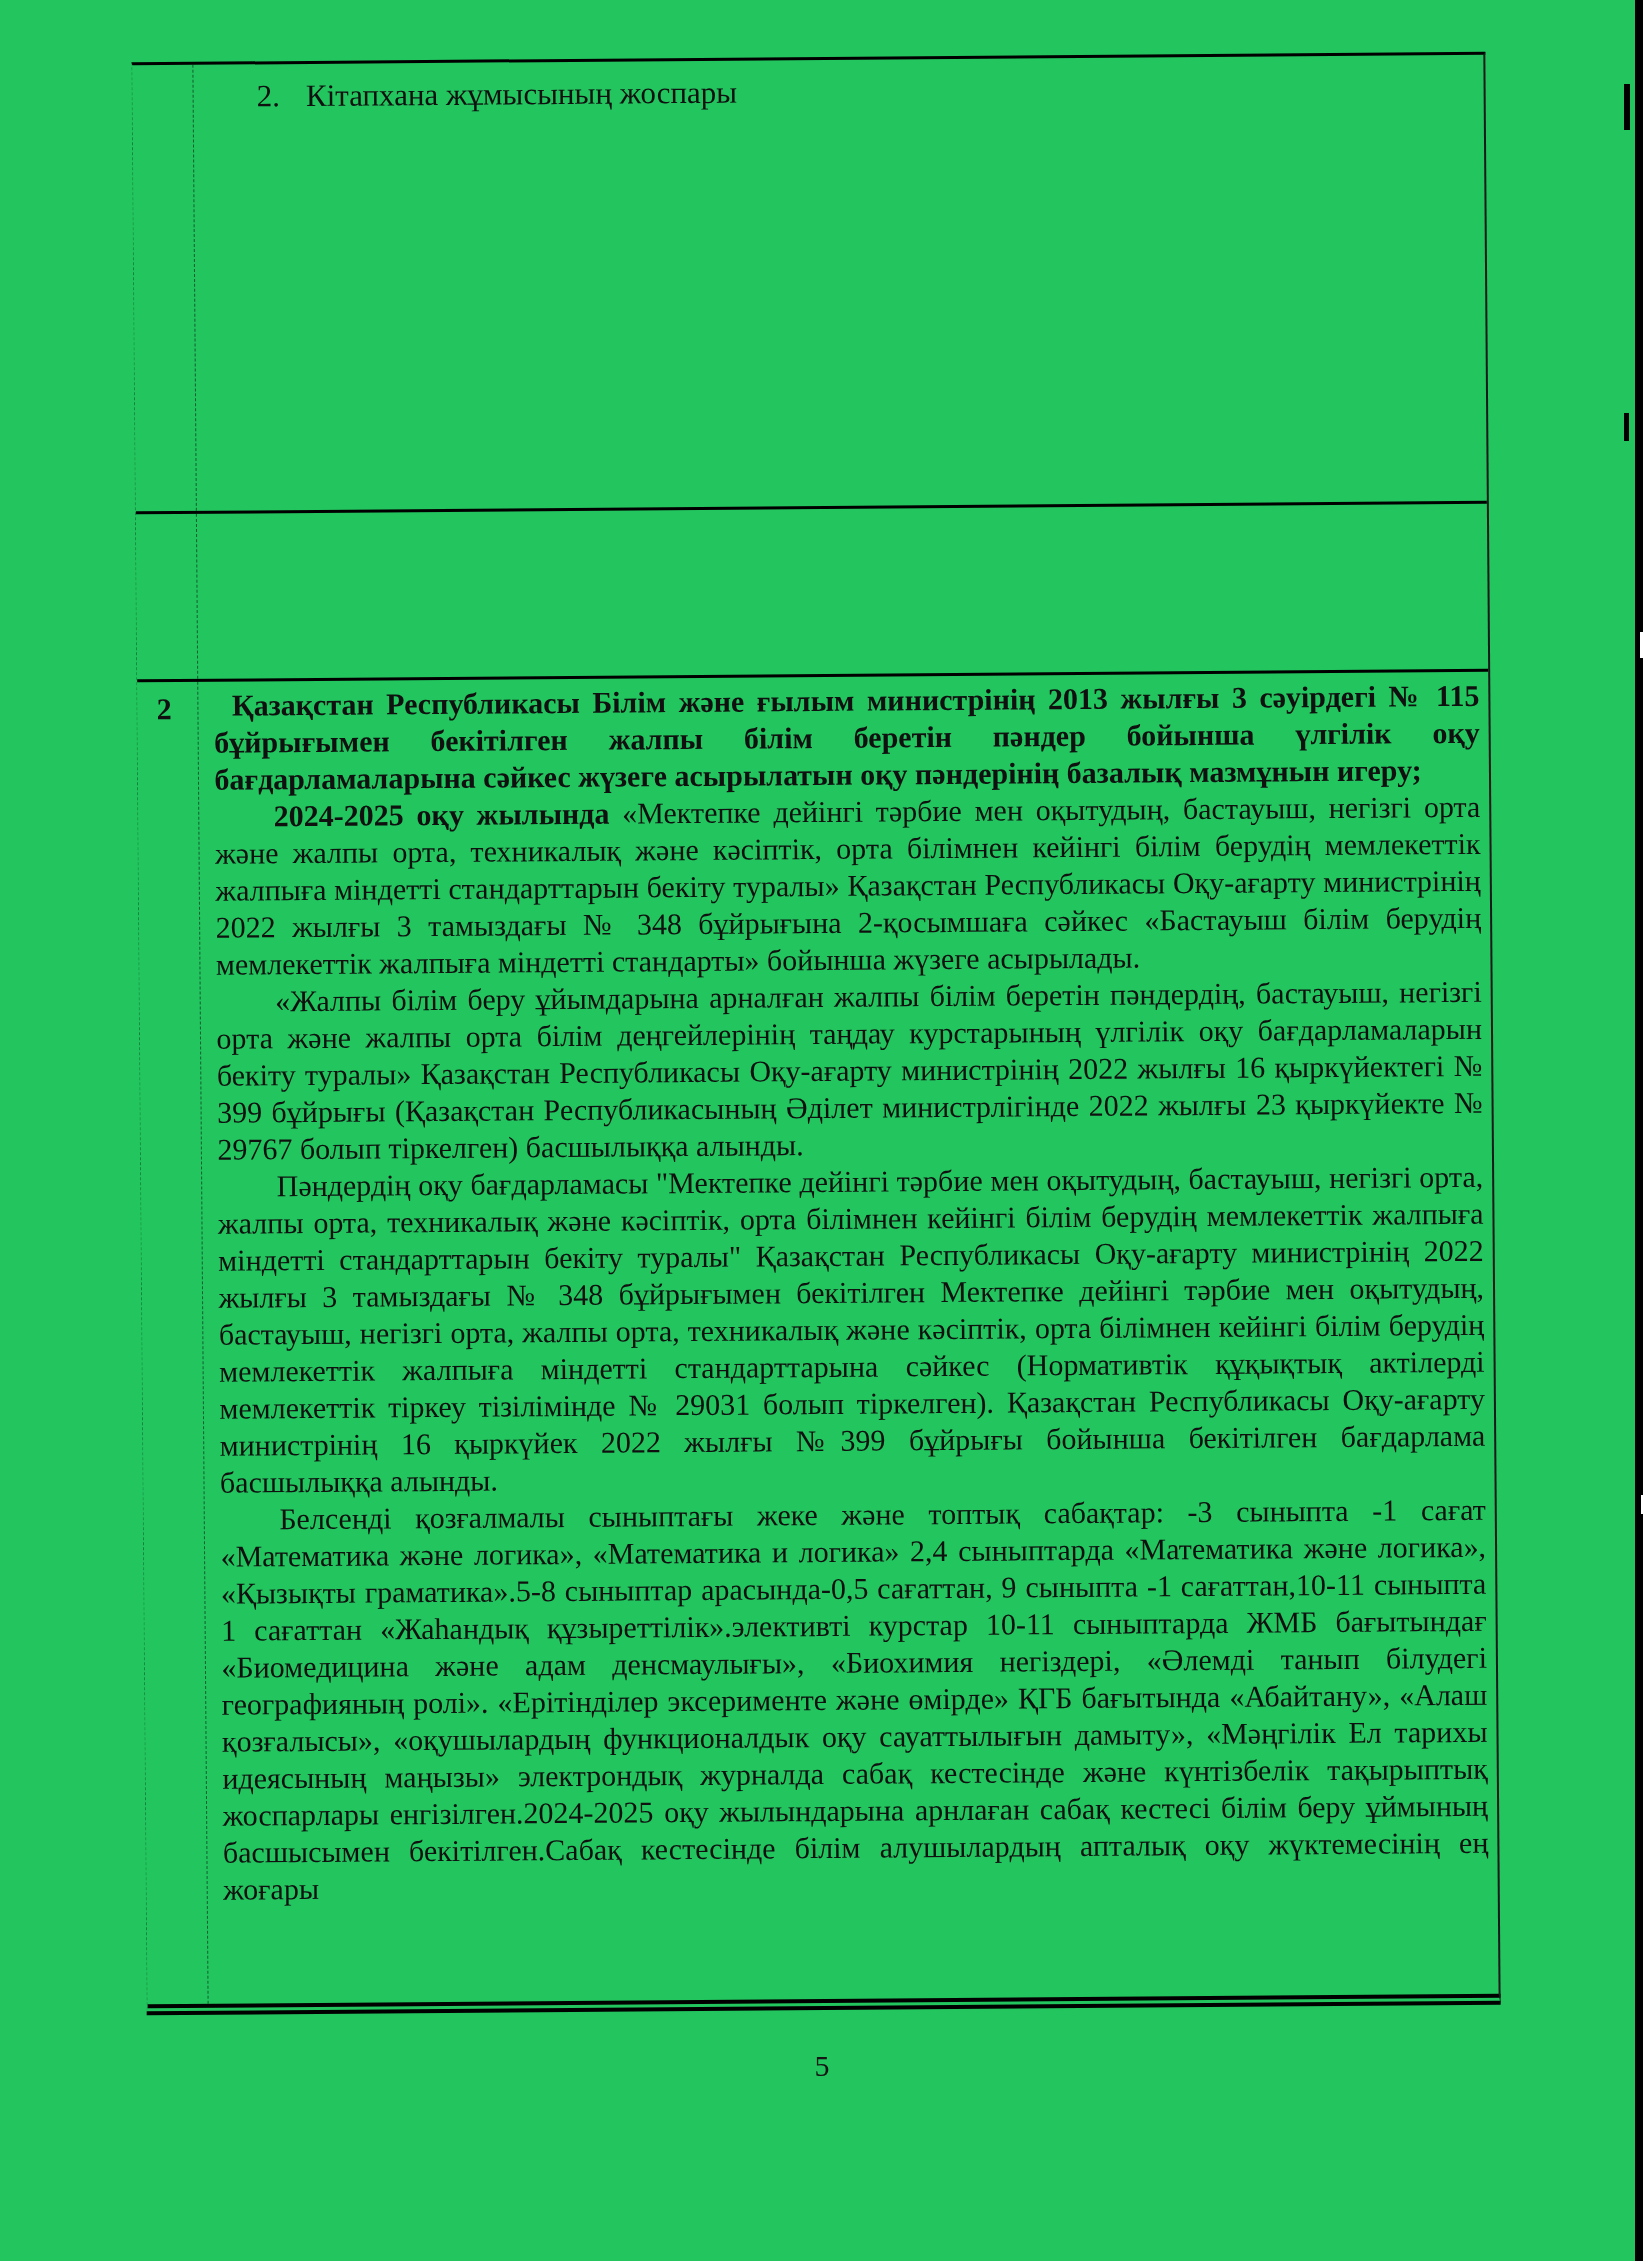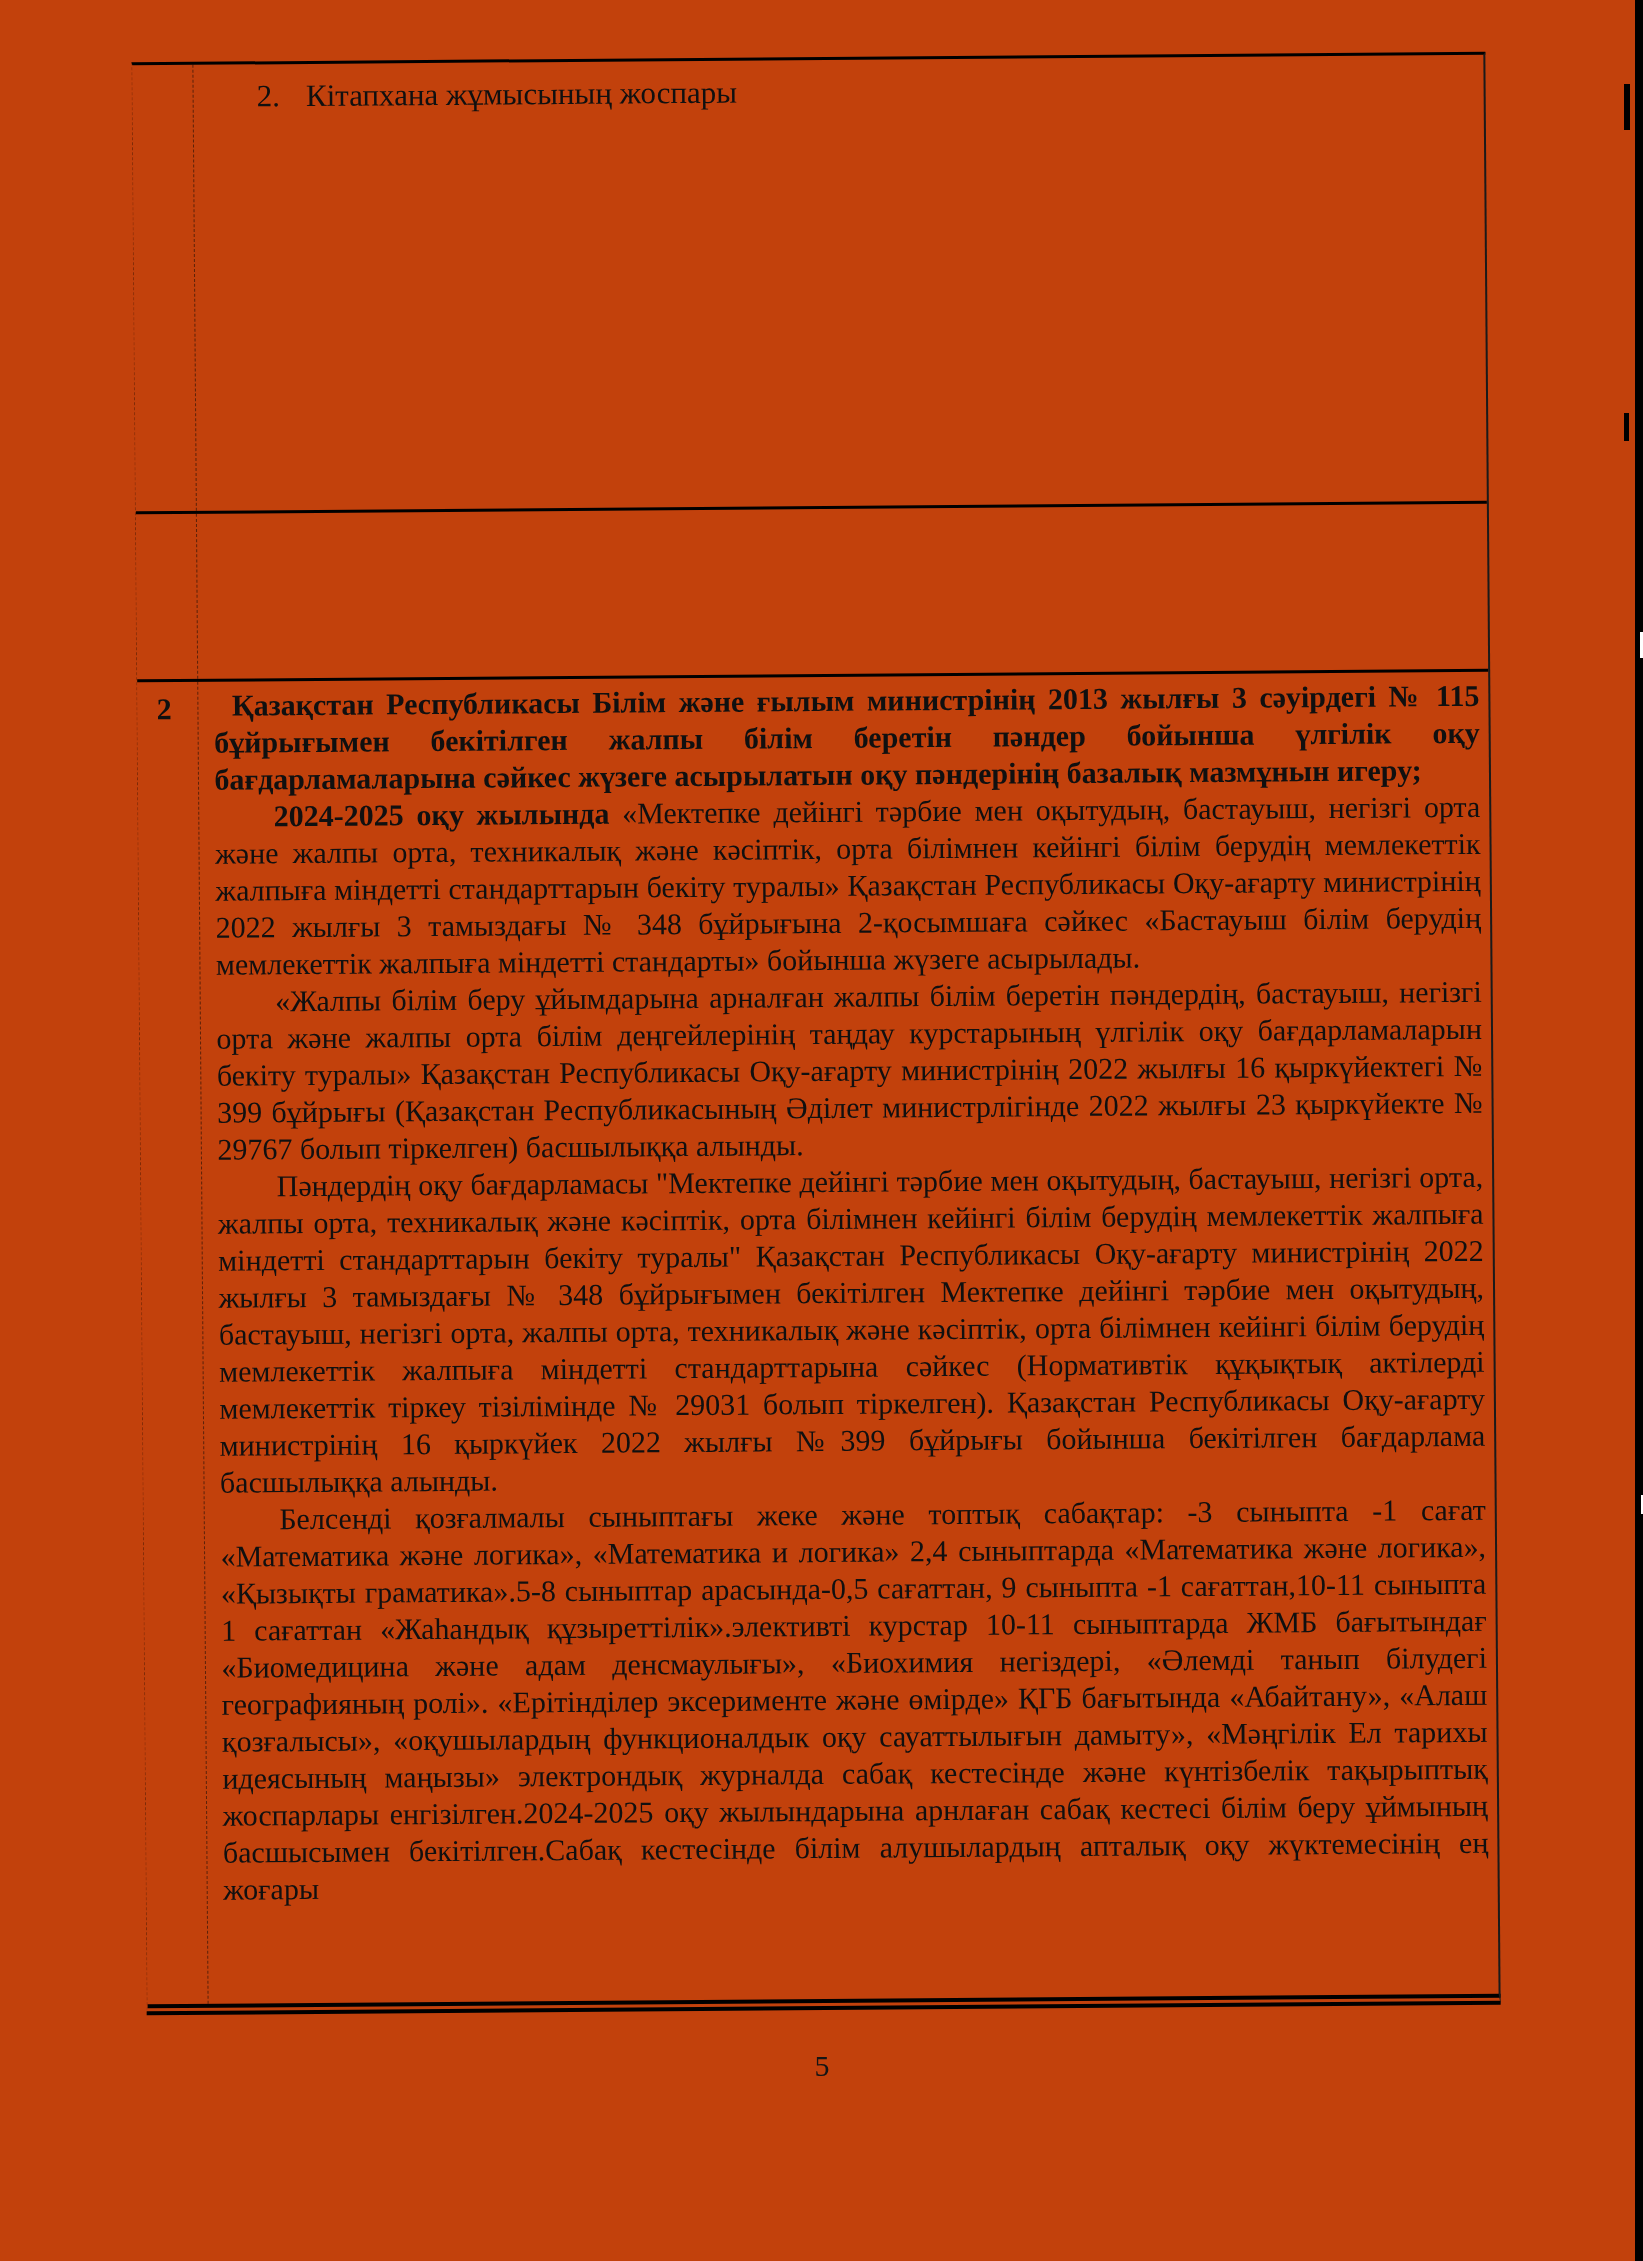--- a/index.html
+++ b/index.html
@@ -4,21 +4,21 @@
 <style>
   html,body { margin:0; padding:0; }
   body {
     width:1644px; height:2261px;
     background:#ffffff;
     font-family:"Liberation Serif", "DejaVu Serif", serif;
     color:#101010;
     position:relative;
     overflow:hidden;
   }
-  .page { position:absolute; inset:0; background:#c2410c; }
+  .page { position:absolute; inset:0; background:#22c55e; }
 
   
   .edge-strip { position:absolute; right:0; top:0; width:9px; height:2261px; background:#000; }
   .edge-gap1 { position:absolute; right:0; top:632px;  width:3.9px; height:26px; background:#fff; }
   .edge-gap2 { position:absolute; right:0; top:1495px; width:3.2px; height:19.3px; background:#fff; }
   .edge-mark1 { position:absolute; right:14px; top:84px; width:5.8px;  height:46px; background:#000; }
   .edge-mark2 { position:absolute; right:15.5px; top:413px; width:4.5px;  height:28px; background:#000; }
 
   
   .doc-table {

